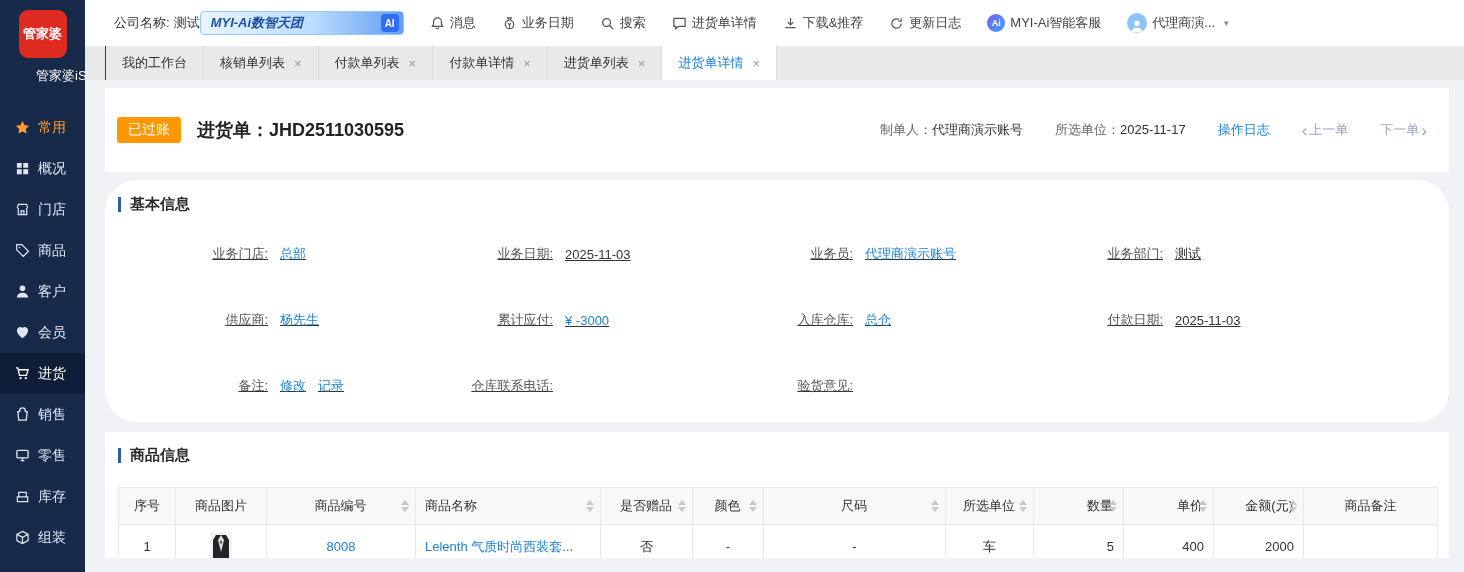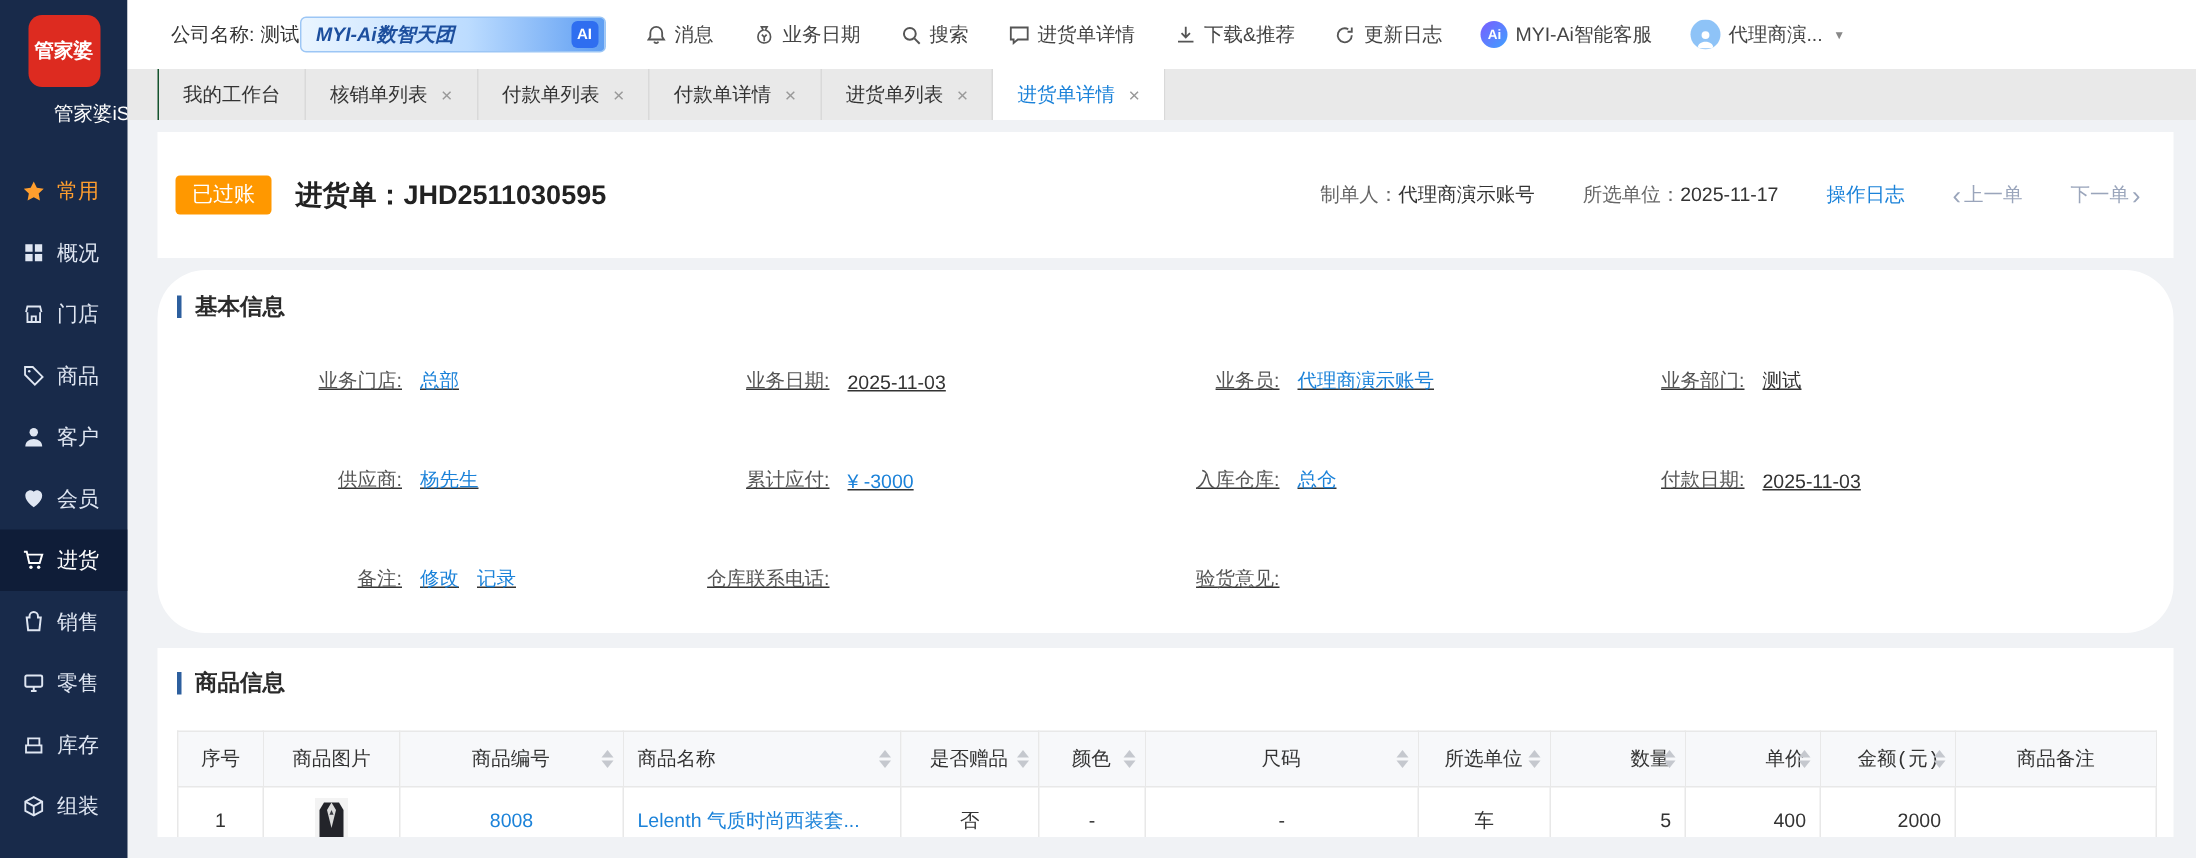--- a/index.html
+++ b/index.html
@@ -75,21 +75,21 @@
   .field .val.link { color:#1b82d9; }
 
   .products-card { padding:14px 13px 16px; flex:1; min-height:0; overflow:hidden; }
   table { border-collapse:collapse; table-layout:fixed; width:100%; margin-top:22px; }
   th, td { border:1px solid #e8e8e8; font-weight:normal; font-size:13px; color:#333; padding:0 9px; }
   th { background:#f7f8fa; height:37px; position:relative; }
   td { height:44px; background:#fff; }
   .al-c { text-align:center; }
   .al-l { text-align:left; }
   .al-r { text-align:right; }
-  th.has-sort { padding-right:10px; cursor:pointer;font-family:Liberation Mono, monospace; }
+  th.has-sort { padding-right:10px; cursor:pointer; }
   .sorter { position:absolute; right:6px; top:50%; transform:translateY(-50%); display:flex; flex-direction:column; gap:2px; }
   .sorter i { width:0; height:0; border-left:4px solid transparent; border-right:4px solid transparent; display:block; }
   .sorter .up { border-bottom:5px solid #c5c8ce; }
   .sorter .down { border-top:5px solid #c5c8ce; }
   .thumb { display:inline-block; vertical-align:middle; }
   .ellip { overflow:hidden; text-overflow:ellipsis; white-space:nowrap; }
 </style>
 </head>
 <body>
 

